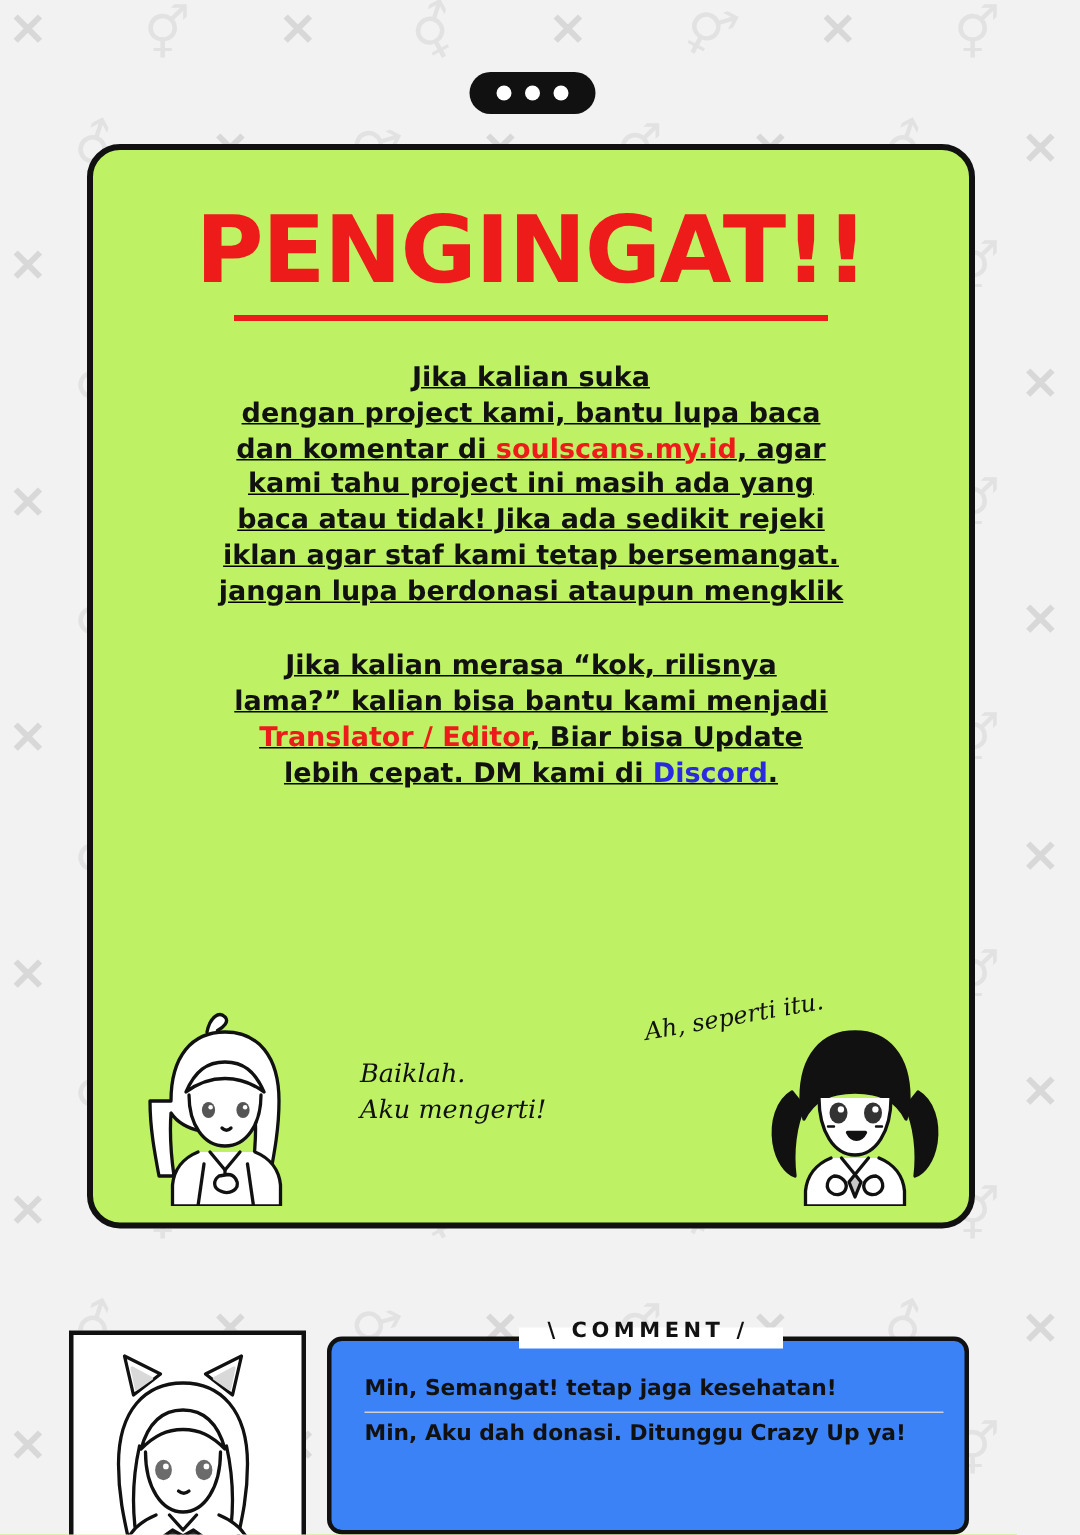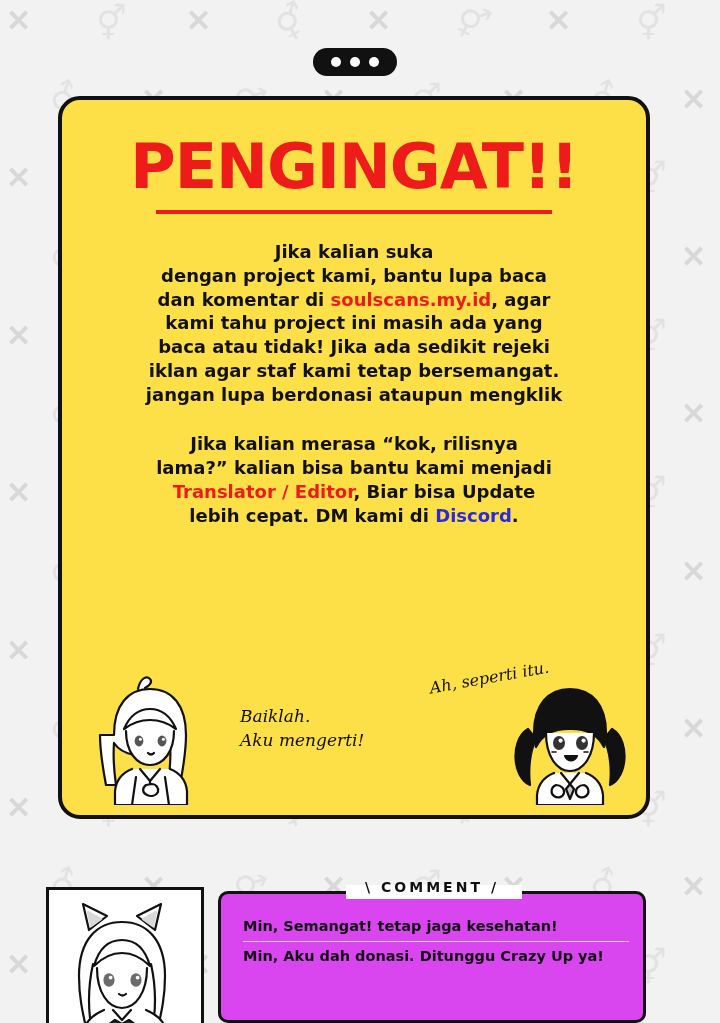--- a/index.html
+++ b/index.html
@@ -37,25 +37,26 @@
     user-select: none;
   }
 
   
   #main-panel {
     position: absolute;
     left: 58px;
     top: 96px;
     width: 592px;
     height: 723px;
-    background: #fde047;
+    background: #bef264;
     border: 4px solid #111111;
     border-radius: 22px;
     box-sizing: border-box;
     z-index: 2;
+    text-decoration: underline;
   }
 
   
   #panel-tab {
     position: absolute;
     left: 313px;
     top: 48px;
     width: 84px;
     height: 28px;
     background: #111111;
@@ -156,21 +157,21 @@
     background: #ffffff;
     border: 3px solid #111111;
     overflow: hidden;
   }
   #comment-box {
     position: absolute;
     left: 172px;
     top: 10px;
     width: 428px;
     height: 132px;
-    background: #d946ef;
+    background: #3b82f6;
     border: 3px solid #111111;
     border-radius: 10px;
     box-sizing: border-box;
     padding: 18px 14px 0 22px;
   }
   #comment-title {
     position: absolute;
     left: 172px;
     top: -2px;
     width: 428px;

